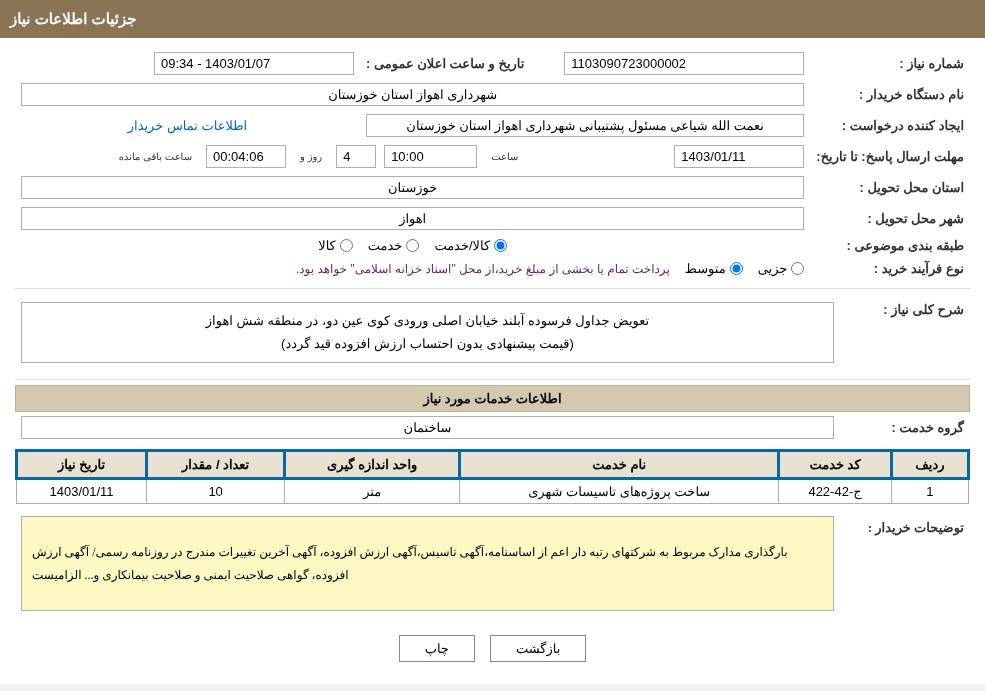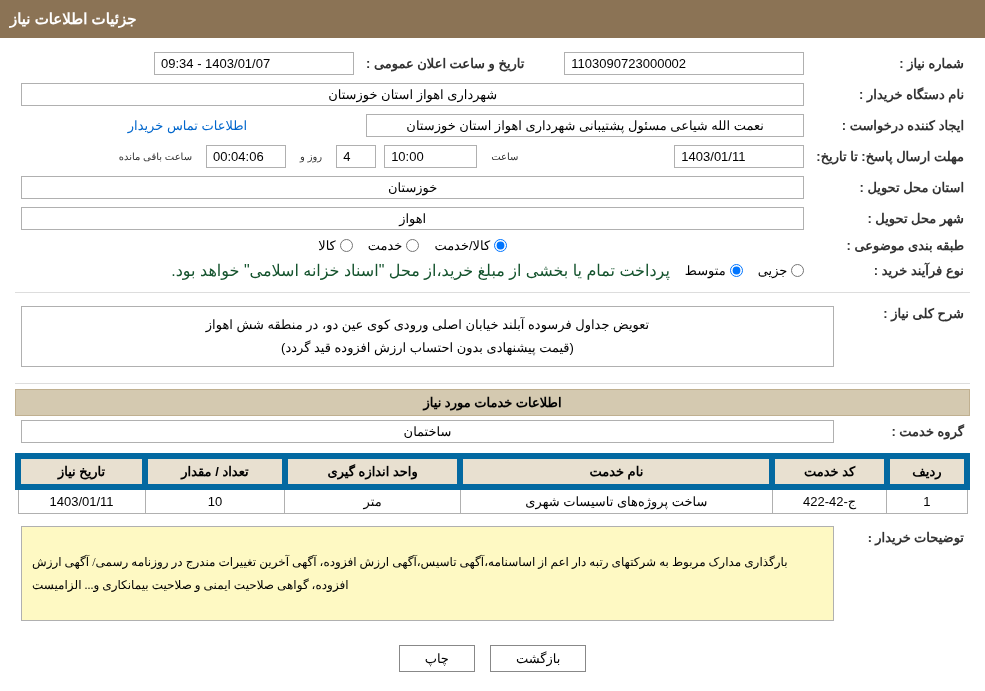--- a/index.html
+++ b/index.html
@@ -91,21 +91,21 @@
       font-size: 13px;
       margin: 4px 0;
     }
     .services-table {
       width: 100%;
       border-collapse: collapse;
       margin-bottom: 8px;
     }
     .services-table th {
       background: #e8e0d0;
-      border: 6px solid #0369a1;
+      border: 3px solid #0369a1;
       padding: 5px 8px;
       text-align: center;
       font-weight: bold;
     }
     .services-table td {
       border: 1px solid #b0b0b0;
       padding: 4px 8px;
       text-align: center;
     }
     .services-table tr:nth-child(even) td {
@@ -282,21 +282,21 @@
         <td colspan="3">
           <span style="display:flex; align-items:center; gap:15px; flex-wrap:wrap;">
             <div class="radio-item">
               <input type="radio" name="farayand" style=""> 
                   <span>جزیی</span>
             </div>
             <div class="radio-item">
               <input type="radio" name="farayand" checked="" style=""> 
                   <span>متوسط</span>
             </div>
-            <span style="color:#14532d; font-size:16px;">پرداخت تمام یا بخشی از مبلغ خرید،از محل "اسناد خزانه اسلامی" خواهد بود.</span>
+            <span style="color:#701a75; font-size:12px;">پرداخت تمام یا بخشی از مبلغ خرید،از محل "اسناد خزانه اسلامی" خواهد بود.</span>
           </span>
         </td>
       </tr>
     </tbody>
       </table>
 
     <hr class="divider">
 
     <table class="info-table">
       <tbody>

